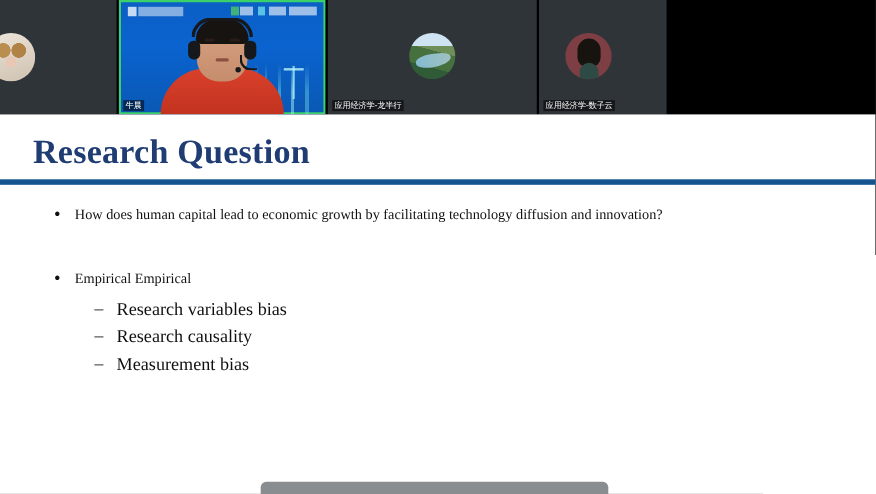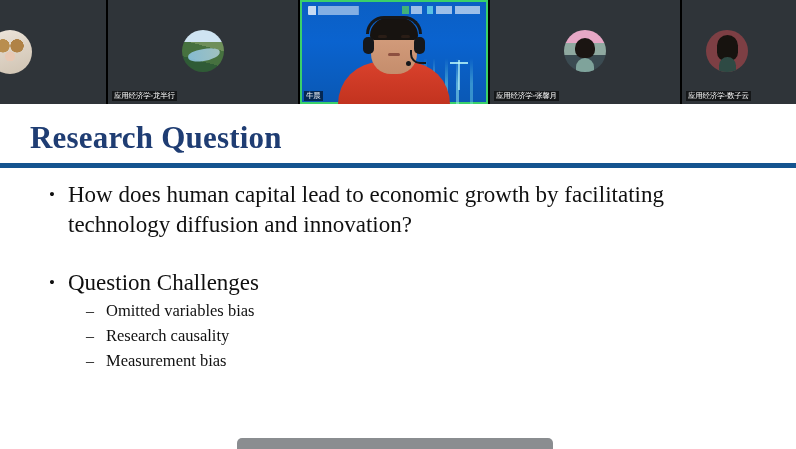--- a/index.html
+++ b/index.html
@@ -330,21 +330,21 @@
   }
 
   
   .lvl1 { margin-left: 36px; margin-right: 60px; }
   .lvl1 .bullet-mark {
     width: 32px;
     font-size: 17px;
     line-height: 30px;
   }
   .lvl1 .bullet-text {
-    font-size: 23px;
+    font-size: 13px;
     line-height: 30px;
     font-family: Liberation Serif, serif;
   }
 
   
   .lvl2 { margin-left: 74px; }
   .lvl2 .bullet-mark {
     width: 32px;
     font-size: 16px;
     line-height: 25px;
@@ -370,25 +370,20 @@
 </head>
 <body>
 
 <div id="app">
 
   <div id="filmstrip">
 
     <div class="tile" id="tile-1">
       <div class="avatar"></div>
       <div class="tile-label"></div>
-    </div>
-
-    <div class="tile" id="tile-3">
-      <div class="avatar"></div>
-      <div class="tile-label">应用经济学-龙半行</div>
     </div>
 
     <div class="tile" id="tile-2">
       <div class="bg-logo-left"></div>
       <div class="bg-logo-right"></div>
       <div class="bg-city"></div>
       <div class="bg-turbine"></div>
       <div class="person">
         <div class="torso"></div>
         <div class="neck"></div>
@@ -399,24 +394,25 @@
         <div class="ear-r"></div>
         <div class="mic-boom"></div>
         <div class="mic-tip"></div>
         <div class="eye-l"></div>
         <div class="eye-r"></div>
         <div class="mouth"></div>
       </div>
       <div class="tile-label">牛晨</div>
     </div>
 
-    <div class="tile" id="tile-4">
+    <div class="tile" id="tile-3">
       <div class="avatar"></div>
-      <div class="tile-label">应用经济学-张馨月</div>
+      <div class="tile-label">应用经济学-龙半行</div>
     </div>
+
 
     <div class="tile" id="tile-5">
       <div class="avatar"></div>
       <div class="tile-label">应用经济学-数子云</div>
     </div>
 
   </div>
 
   <div id="slide">
 
@@ -427,26 +423,26 @@
 
       <div class="bullet-row lvl1">
         <span class="bullet-mark">•</span>
         <span class="bullet-text">How does human capital lead to economic growth by facilitating technology diffusion and innovation?</span>
       </div>
 
       <div class="gap"></div>
 
       <div class="bullet-row lvl1">
         <span class="bullet-mark">•</span>
-        <span class="bullet-text">Question Challenges</span>
+        <span class="bullet-text">Empirical Empirical</span>
       </div>
 
       <div class="bullet-row lvl2">
         <span class="bullet-mark">–</span>
-        <span class="bullet-text">Omitted variables bias</span>
+        <span class="bullet-text">Research variables bias</span>
       </div>
 
       <div class="bullet-row lvl2">
         <span class="bullet-mark">–</span>
         <span class="bullet-text">Research causality</span>
       </div>
 
       <div class="bullet-row lvl2">
         <span class="bullet-mark">–</span>
         <span class="bullet-text">Measurement bias</span>

